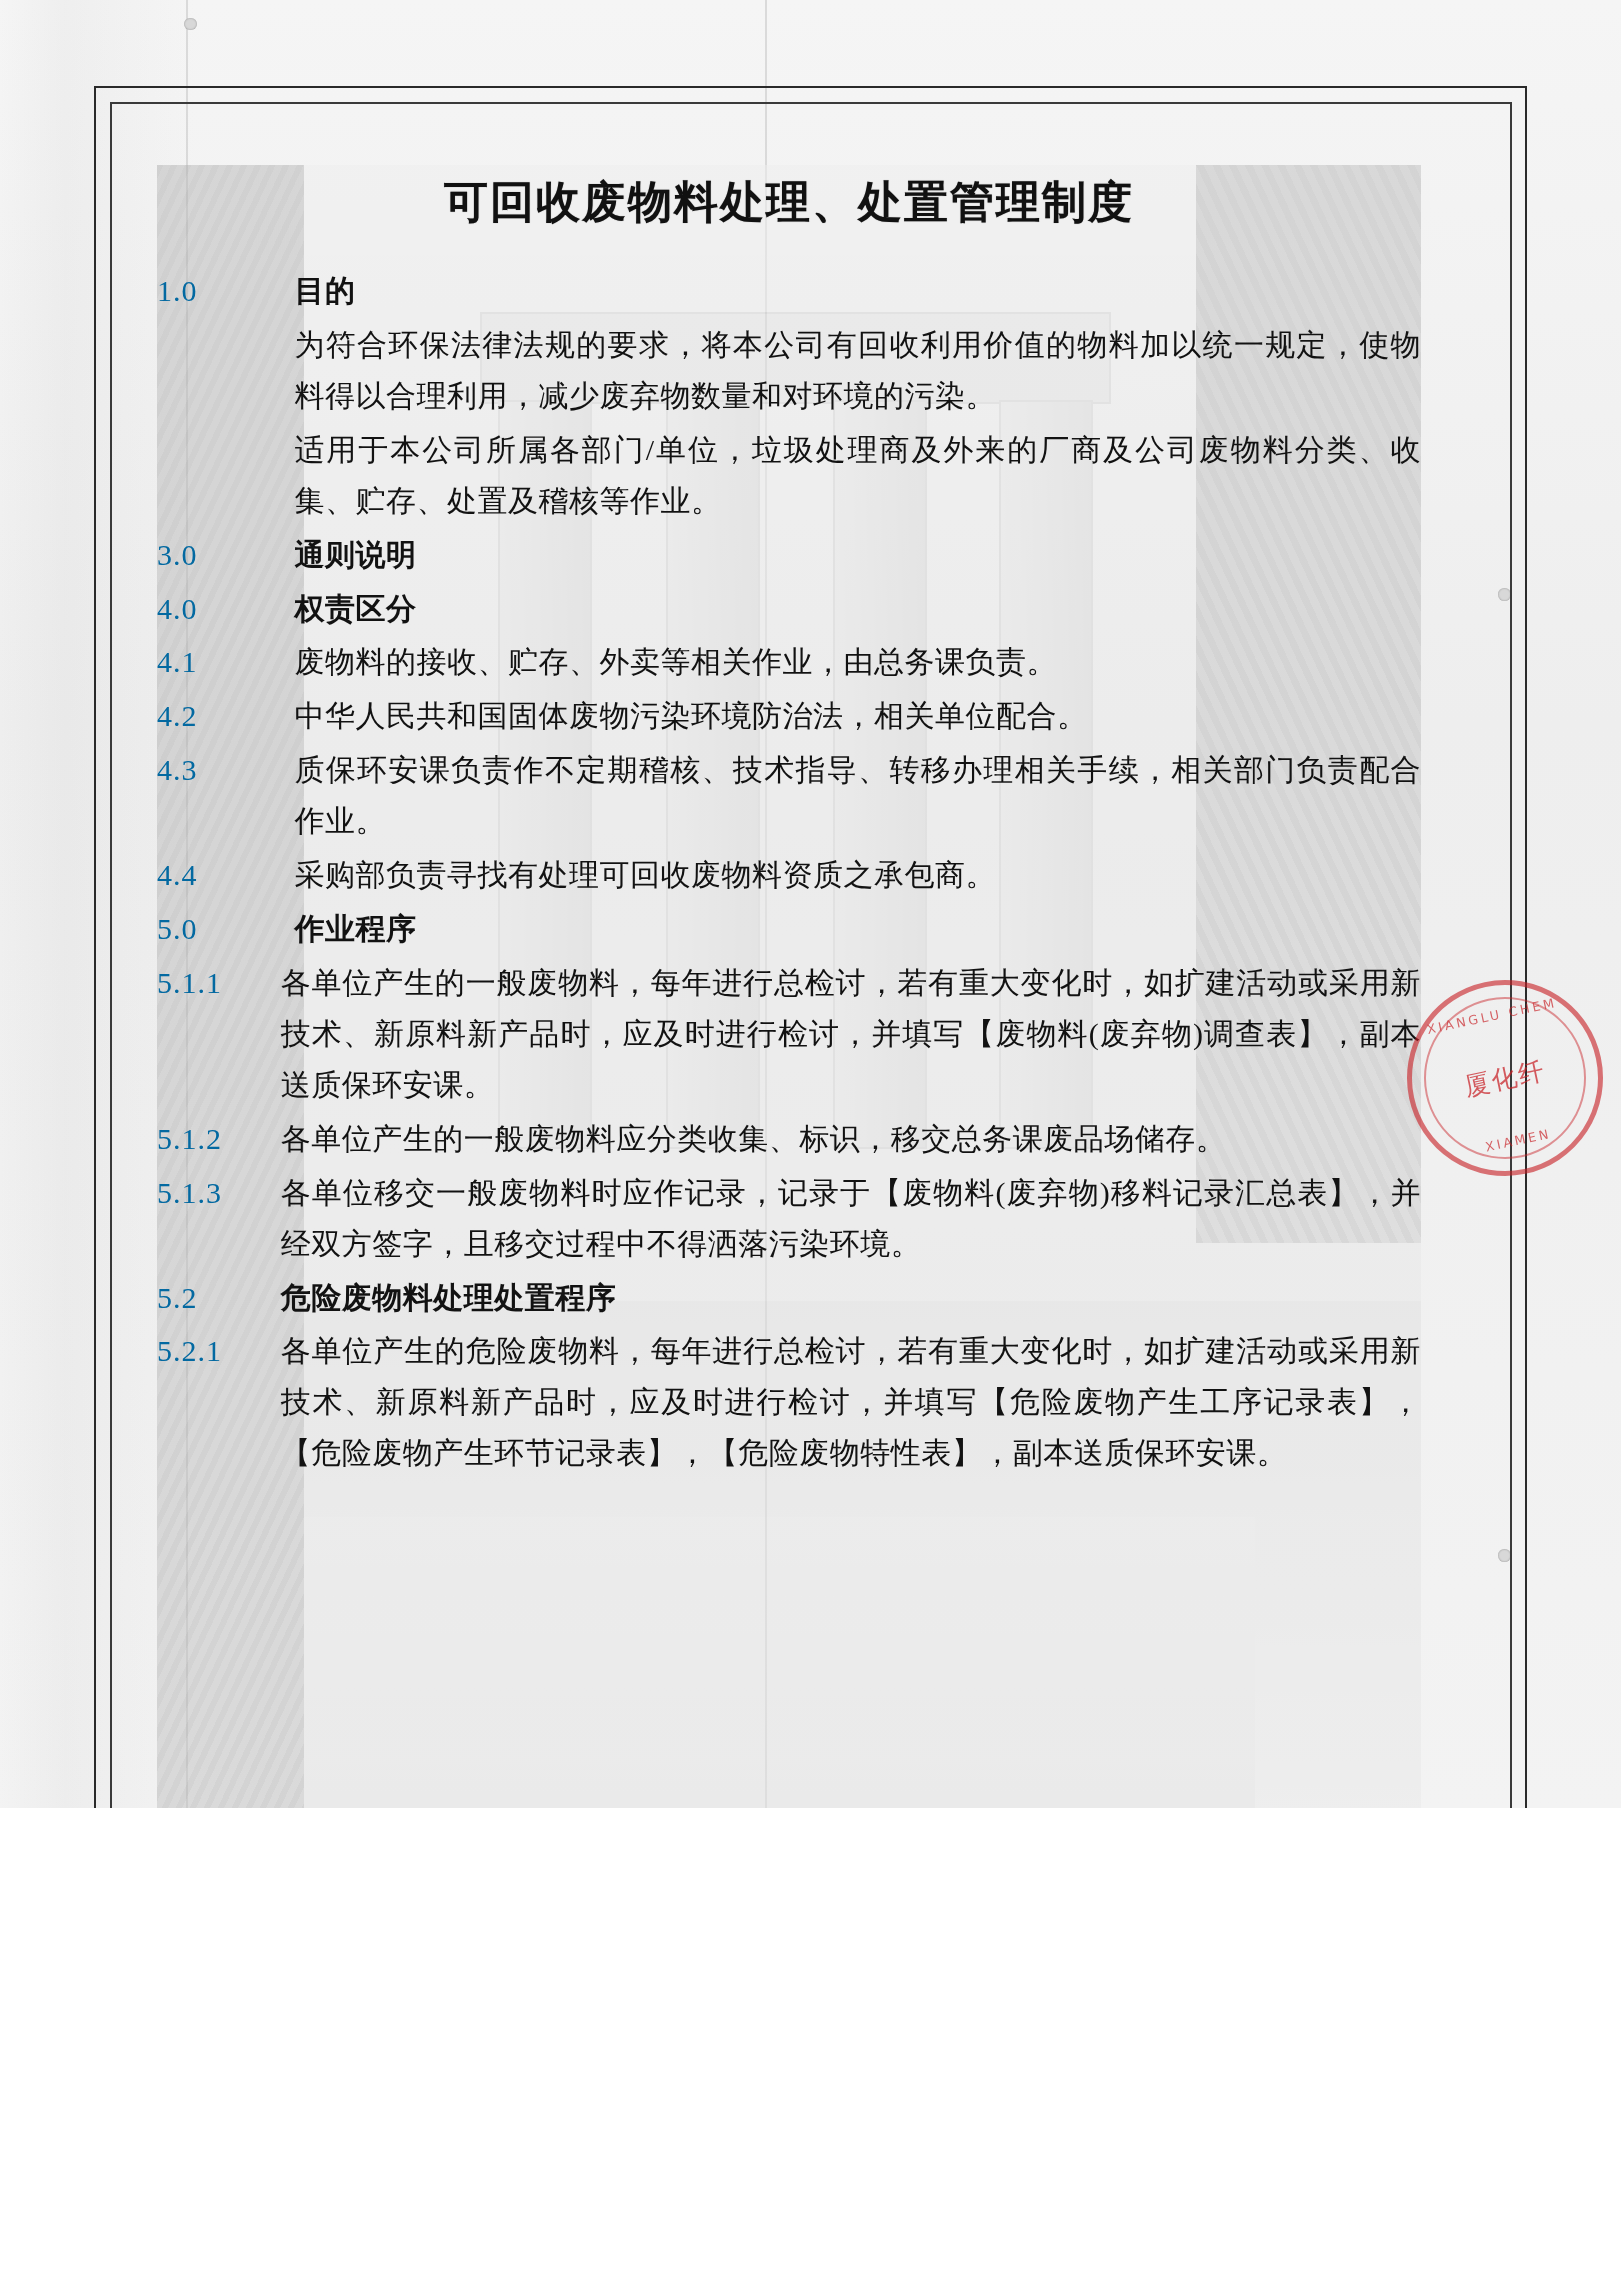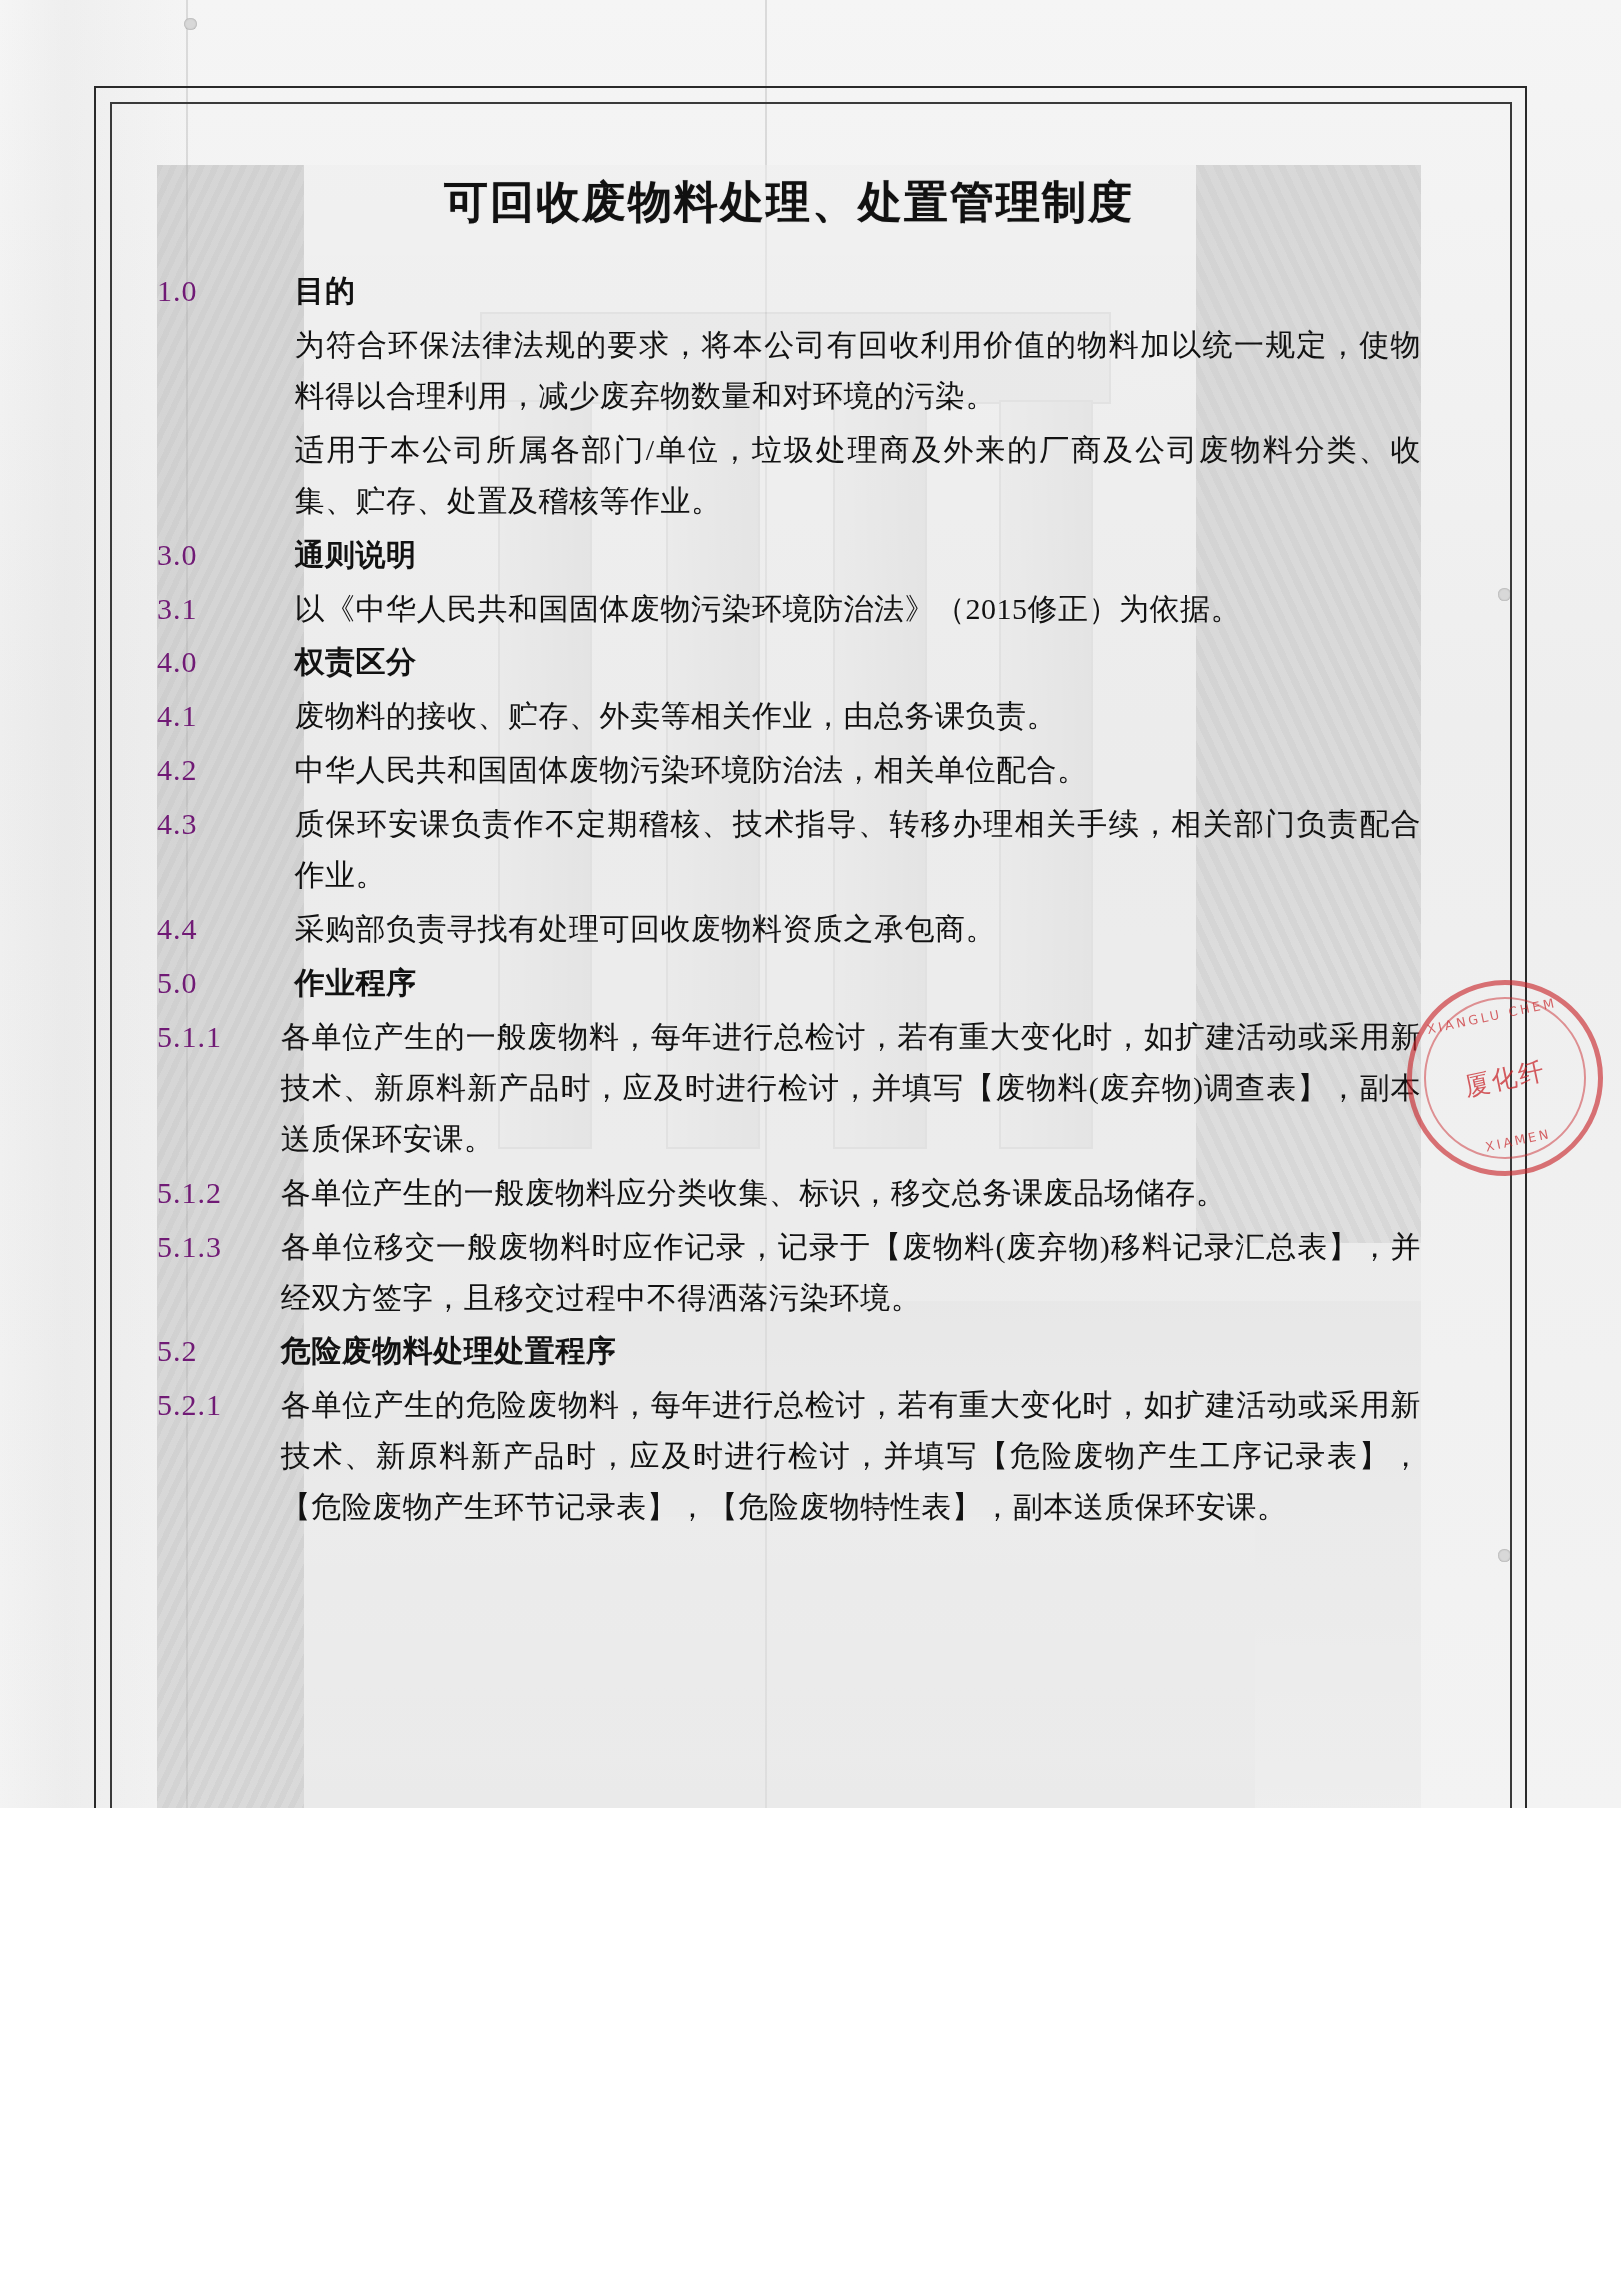--- a/index.html
+++ b/index.html
@@ -133,21 +133,21 @@
   }
   .row {
     display: flex;
     align-items: flex-start;
     margin-bottom: 2.9px;
   }
   .num {
     flex: 0 0 110px;
     font-size: 30px;
     line-height: 51px;
-    color: #701a75;
+    color: #0369a1;
     letter-spacing: 1px;
     font-family: "Liberation Serif", serif;
   }
   .txt {
     flex: 1 1 auto;
     font-size: 30px;
     line-height: 51px;
     color: #121212;
     letter-spacing: 0.5px;
     text-align: justify;
@@ -257,24 +257,20 @@
     <div class="row">
       <div class="num"></div>
       <div class="txt body-block" style="padding-left:27.4px">适用于本公司所属各部门/单位，垃圾处理商及外来的厂商及公司废物料分类、收集、贮存、处置及稽核等作业。</div>
     </div>
 
     <div class="row">
       <div class="num">3.0</div>
       <div class="txt heading" style="padding-left:27.4px">通则说明</div>
     </div>
 
-    <div class="row">
-      <div class="num">3.1</div>
-      <div class="txt" style="padding-left:27.4px">以《中华人民共和国固体废物污染环境防治法》（2015修正）为依据。</div>
-    </div>
 
 
 
     <div class="row">
       <div class="num">4.0</div>
       <div class="txt heading" style="padding-left:27.4px">权责区分</div>
     </div>
 
     <div class="row">
       <div class="num">4.1</div>

